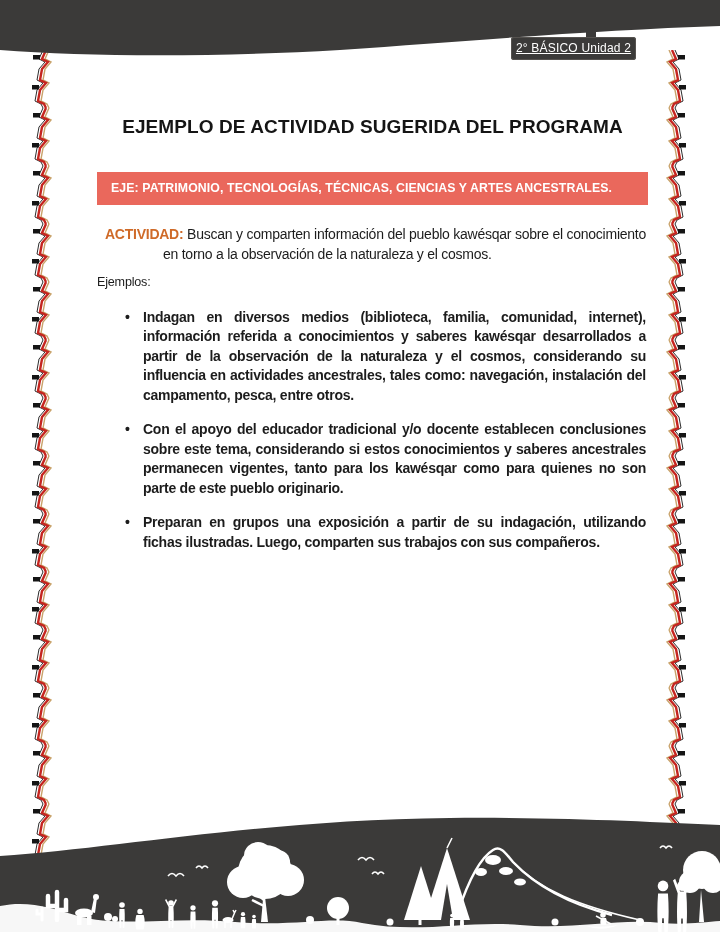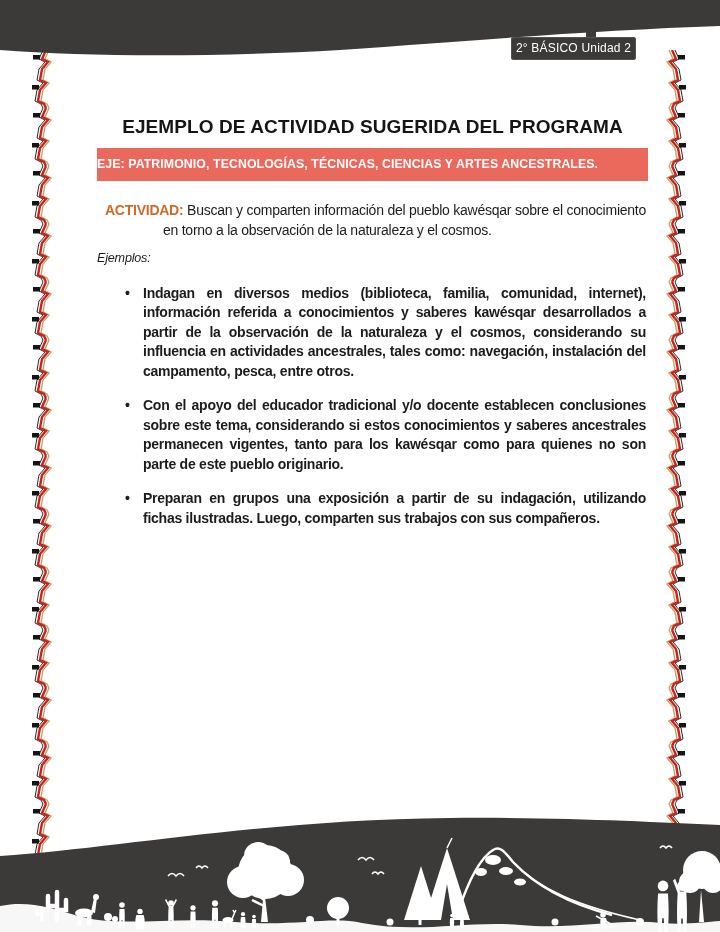--- a/index.html
+++ b/index.html
@@ -8,38 +8,39 @@
     background:#ffffff;overflow:hidden;
     font-family:"Liberation Sans",sans-serif;color:#1a1a1a;
   }
   
   .header-band{position:absolute;top:0;left:0;width:720px;height:62px;z-index:5;}
   .unit-badge{
     position:absolute;top:37px;left:511px;width:125px;height:23px;z-index:6;
     background:#3b3a39;color:#ffffff;border-radius:3px;
     font-size:12px;line-height:23px;text-align:center;letter-spacing:.2px;
     box-shadow:0 0 0 1px #55524f inset;
+    text-decoration:underline;
   }
   .badge-stem{position:absolute;top:24px;left:586px;width:10px;height:15px;background:#3b3a39;z-index:5;}
   
   .border-left,.border-right{position:absolute;top:50px;width:40px;height:804px;z-index:1;}
   .border-left{left:24px;}
   .border-right{left:654px;transform:scaleX(-1);}
   
   .content{position:absolute;left:97px;top:100px;width:551px;z-index:2;}
   .doc-title{font-size:19px;font-weight:700;text-align:center;margin-top:16px;color:#151515;letter-spacing:.1px;}
   .eje-banner{
-    margin-top:10px;height:33px;background:#ea685c;
+    margin-top:34px;height:33px;background:#ea685c;
     color:#ffffff;font-weight:700;font-size:12.3px;line-height:33px;
-    padding-left:0;box-sizing:border-box;letter-spacing:.1px;
+    padding-left:14px;box-sizing:border-box;letter-spacing:.1px;
   }
   .body-text{font-size:14px;line-height:19.5px;letter-spacing:-0.25px;text-align:justify;color:#1c1c1c;}
   .actividad{margin-top:20px;margin-left:8px;margin-right:2px;padding-left:58px;text-indent:-58px;}
   .actividad .label{font-weight:700;color:#cf6a28;}
-  .ejemplos-label{margin-top:9px;font-size:12.6px;letter-spacing:-0.2px;font-style:italic;}
+  .ejemplos-label{margin-top:9px;font-size:12.6px;letter-spacing:-0.2px;}
   ul.ejemplos{list-style:none;margin:4px 0 0 0;padding:0 2px 0 46px;}
   ul.ejemplos li{position:relative;margin:15px 0 1px 0;font-weight:bold;}
   ul.ejemplos li::before{
     content:"\2022";position:absolute;left:-18px;top:0;
     font-size:14px;line-height:19.5px;color:#1c1c1c;text-indent:0;
   }
   
   .footer-art{position:absolute;left:0;top:810px;width:720px;height:122px;z-index:5;}
 </style>
 </head>

